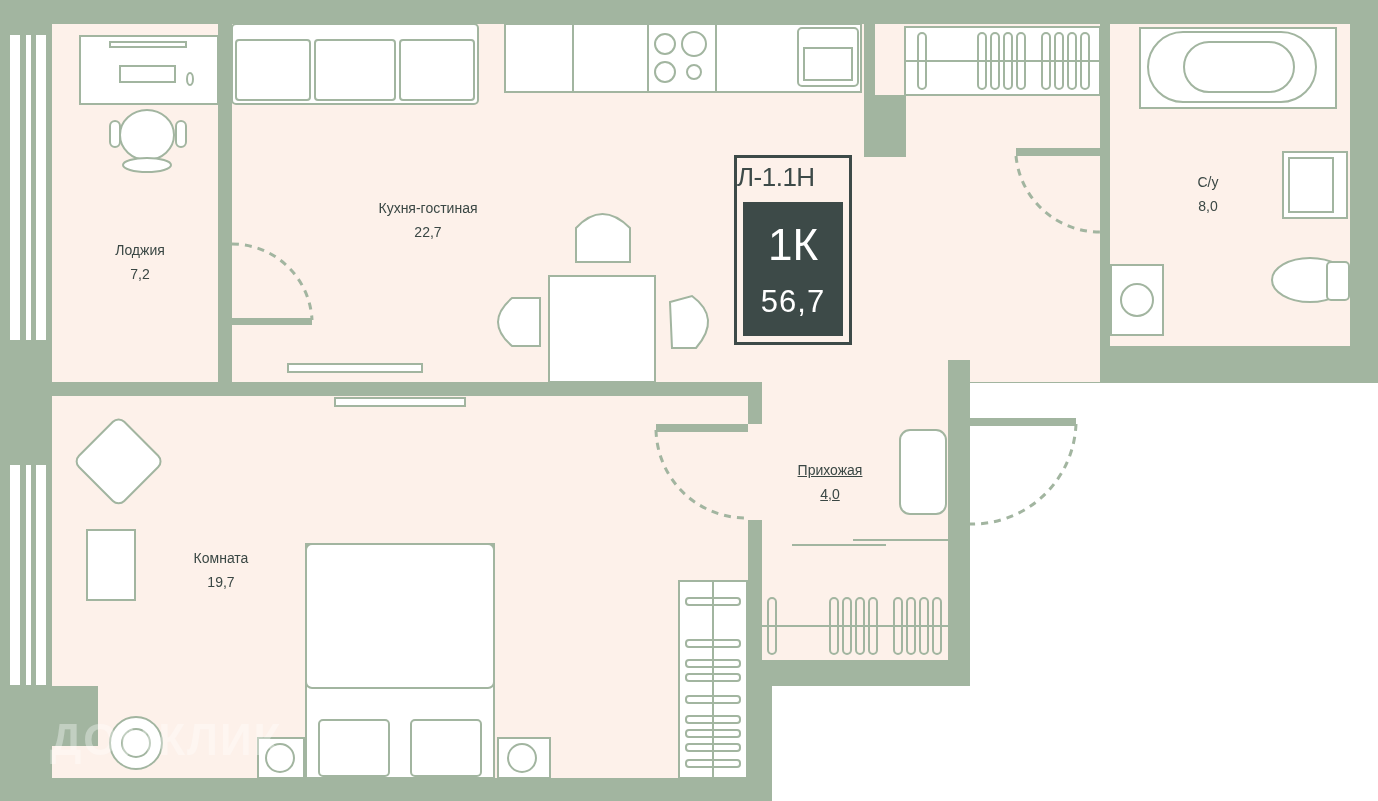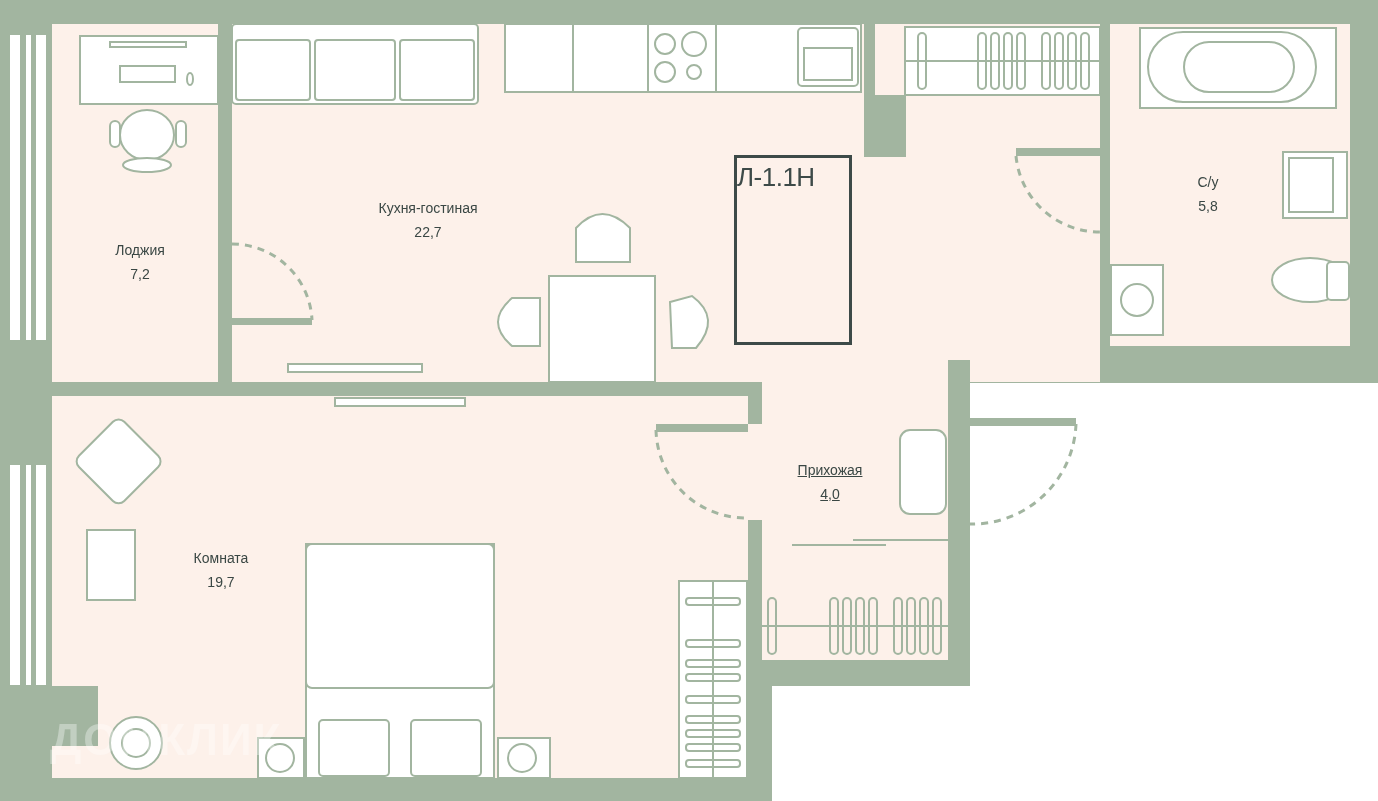--- a/index.html
+++ b/index.html
@@ -176,28 +176,32 @@
 <div class="room-label" style="left:140px;top:238px;">
   <span class="name">Лоджия</span>
   <span class="area">7,2</span>
 </div>
 <div class="room-label" style="left:428px;top:196px;">
   <span class="name">Кухня-гостиная</span>
   <span class="area">22,7</span>
 </div>
 <div class="room-label" style="left:1208px;top:170px;">
   <span class="name">С/у</span>
-  <span class="area">5,8</span>
+  <span class="area">8,0</span>
 </div>
 <div class="room-label" style="left:830px;top:458px;text-decoration:underline;">
   <span class="name">Прихожая</span>
   <span class="area">4,0</span>
 </div>
 <div class="room-label" style="left:221px;top:546px;text-align:center;">
   <span class="name">Комната</span>
   <span class="area">19,7</span>
 </div>
 
 <div class="badge">
   <div class="code">Л-1.1Н</div>
+  <div class="dark">
+    <div class="rooms">1К</div>
+    <div class="total">56,7</div>
+  </div>
 </div>
 
 <div class="watermark">ДОМКЛИК</div>
 
 </body></html>

